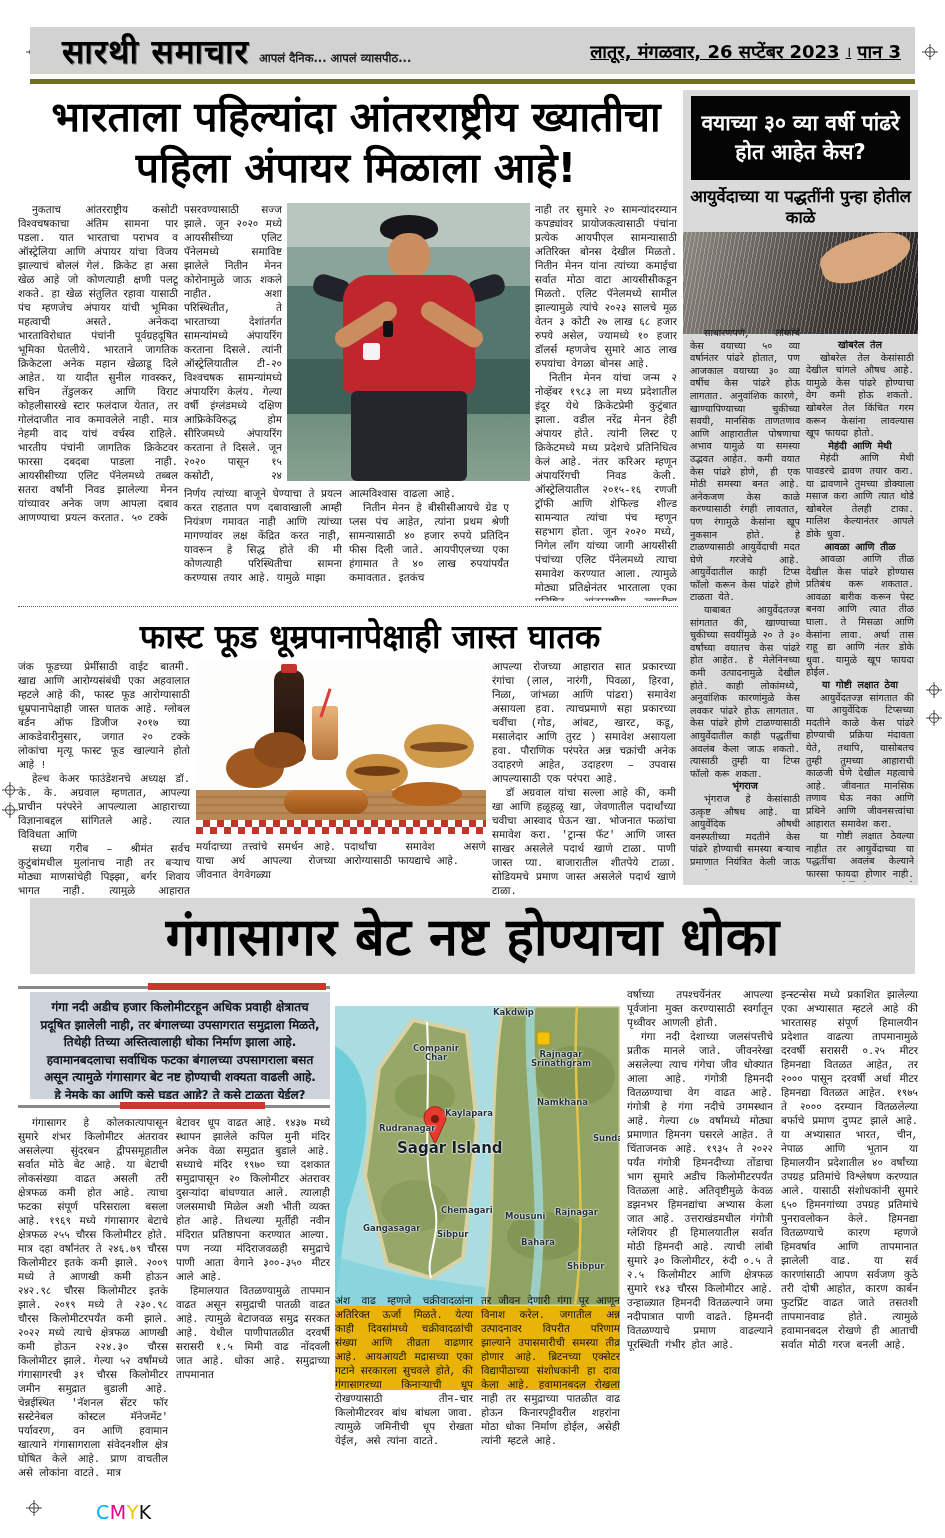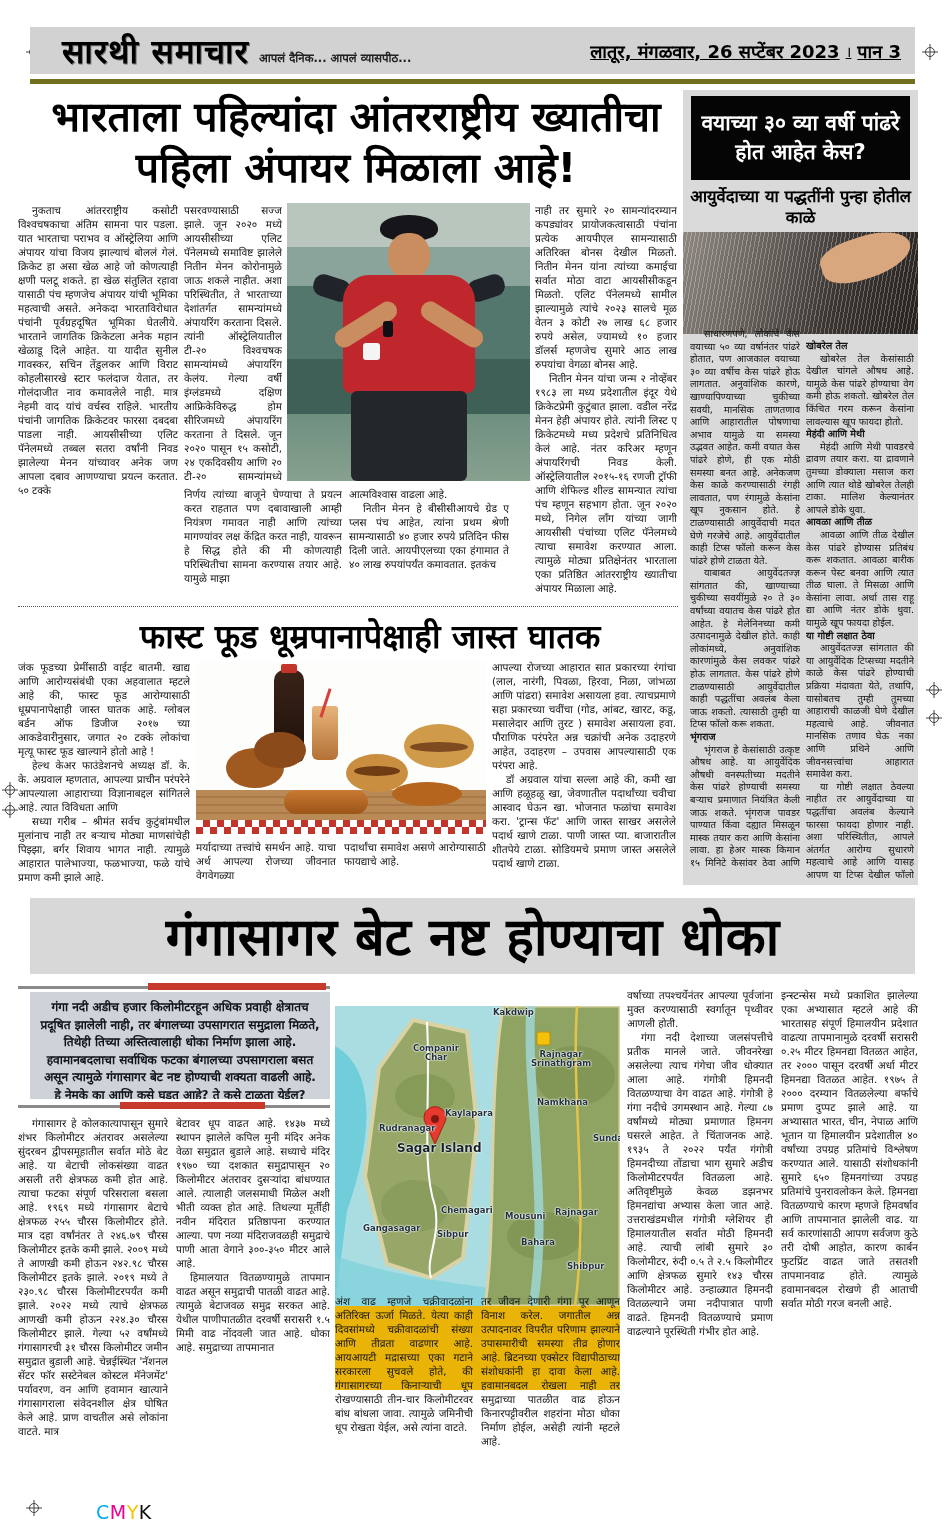--- a/index.html
+++ b/index.html
@@ -13,23 +13,23 @@
   .mast-right{margin-left:auto;margin-right:14px;font-size:18px;font-weight:bold;color:#000;display:flex;align-items:center;gap:6px;text-decoration:underline;}
   .mast-sep{font-weight:normal;font-size:15px;}
   .olive-rule{left:30px;top:79px;width:885px;height:5px;background:#70701e;}
   
   .main-headline{left:40px;top:92px;width:632px;text-align:center;font-size:41px;line-height:51px;font-weight:bold;color:#000;}
   .ff-headline{left:60px;top:613px;width:620px;text-align:center;font-size:33px;font-weight:bold;color:#000;}
   .band{left:30px;top:898px;width:885px;height:76px;background:#d8d8d8;}
   .band-headline{left:30px;top:898px;width:885px;height:76px;text-align:center;font-size:52px;line-height:78px;font-weight:bold;color:#000;}
   
   .body-text{font-size:10.4px;line-height:14px;text-align:justify;color:#141414;overflow:hidden;}
-  .body-text p{margin:0;text-indent:14px;}
+  .body-text p{margin:0;text-indent:14px;font-family:Liberation Mono, monospace;}
   .body-text p.noindent{text-indent:0;}
-  .subhead{font-weight:bold;text-indent:0 !important;}
+  .subhead{font-weight:bold;text-align:center;text-indent:0 !important;}
   .small{font-size:9.6px;line-height:12.6px;}
   .dotted-rule{border-top:1px dotted #555;height:0;}
   
   .sidebar-bg{left:683px;top:90px;width:235px;height:795px;background:#dadada;}
   .blackbox{left:691px;top:96px;width:219px;height:84px;background:#050505;color:#fff;text-align:center;
             font-size:21px;line-height:29px;font-weight:bold;display:flex;align-items:center;justify-content:center;padding:2px;box-sizing:border-box;}
   .side-sub{left:688px;top:186px;width:225px;text-align:center;font-size:16.5px;line-height:21px;font-weight:bold;color:#000;}
   
   .photo{overflow:hidden;}
   .hair-photo{left:683px;top:232px;width:235px;height:102px;
@@ -60,21 +60,21 @@
   .ff-hotdog{position:absolute;left:88px;top:128px;width:84px;height:24px;background:linear-gradient(#c97a33,#9c5418);border-radius:12px;}
   
   .lead-box{left:30px;top:992px;width:300px;height:107px;background:#cdd3d8;box-sizing:border-box;padding:7px 9px;
             font-size:12px;line-height:17.5px;font-weight:bold;text-align:center;color:#10131a;overflow:hidden;}
   .rule-grey{background:#8a8a8a;height:3px;}
   .rule-red{background:#c6392b;height:7px;}
   
   .map-box{left:335px;top:1006px;width:285px;height:384px;background:#eab308;}
   .map-label{position:absolute;font-size:8.5px;font-weight:bold;color:#20303c;line-height:9px;
              text-shadow:0 0 2px #fff,0 0 2px #fff,0 0 1px #fff;text-align:center;}
-  .map-label.big{font-size:12px;color:#141f28;}
+  .map-label.big{font-size:15px;color:#141f28;}
   
   .cmyk{font-size:19px;letter-spacing:0.5px;font-weight:500;}
   .cmyk b{font-weight:500;}
 </style>
 </head>
 <body>
 
 <div class="page">
 
   <svg class="abs" style="left:26px;top:44px" width="16" height="16" viewBox="0 0 16 16">

